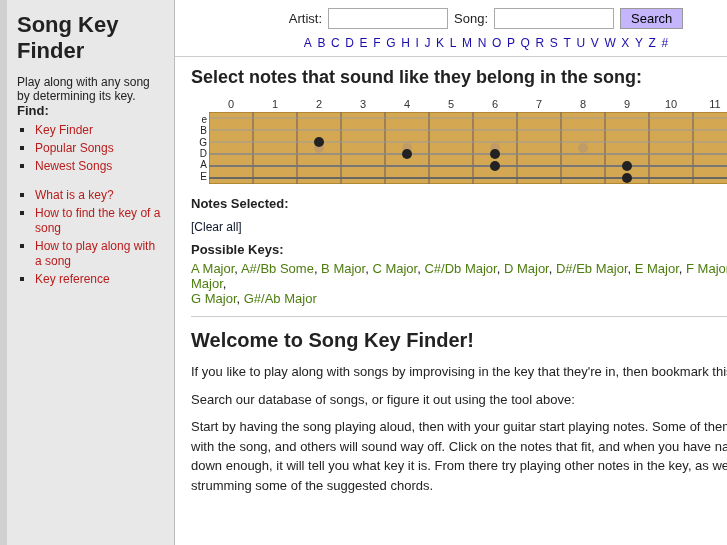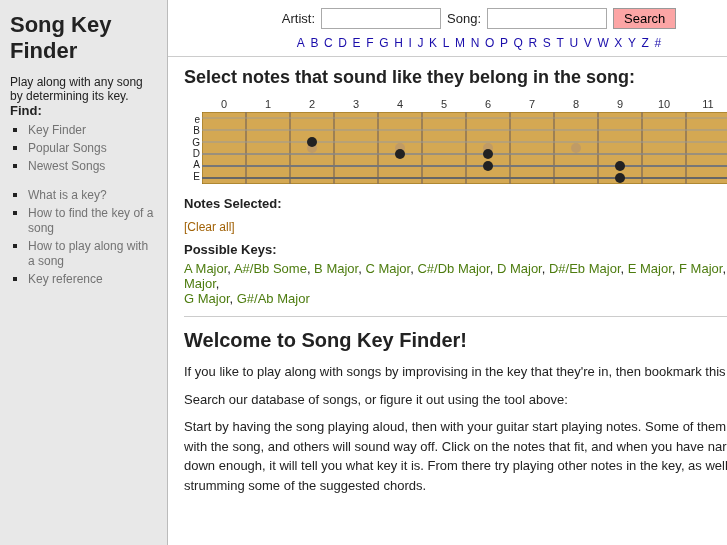--- a/index.html
+++ b/index.html
@@ -1,18 +1,18 @@
 <!DOCTYPE html>
 <html><head>
   <meta charset="utf-8">
   <style>
     * { margin: 0; padding: 0; box-sizing: border-box; }
     body { font-family: Arial, sans-serif; font-size: 13px; color: #222; background: #d0d0d0; }
 
-    #wrapper { display: flex; width: 701px; min-height: 545px; background: #d0d0d0; }
+    #wrapper { display: flex; width: 701px; min-height: 545px; background: #d0d0d0; padding-left: 7px; }
 
     
     #sidebar {
       width: 168px;
       min-width: 168px;
       background: #e8e8e8;
       border-right: 1px solid #bbb;
       padding: 12px 10px;
     }
     #sidebar h1 {
@@ -31,21 +31,21 @@
     }
     #sidebar ul {
       list-style: square;
       padding-left: 18px;
       margin-bottom: 14px;
     }
     #sidebar ul li {
       margin-bottom: 3px;
     }
     #sidebar ul li a {
-      color: #737373;
+      color: #b91c1c;
       text-decoration: none;
       font-size: 12px;
     }
 
     
     #main {
       flex: 1;
       background: #fff;
       padding: 0;
       display: flex;
@@ -67,21 +67,21 @@
       margin-bottom: 6px;
     }
     #search-bar label { font-size: 13px; }
     #search-bar input {
       border: 1px solid #aaa;
       padding: 2px 4px;
       font-size: 13px;
       width: 120px;
     }
     #search-bar button {
-      background: #fca5a5;
+      background: #c4b5fd;
       border: 1px solid #999;
       padding: 2px 10px;
       font-size: 13px;
       cursor: pointer;
     }
     #alpha-nav a {
       color: #1a0dab;
       text-decoration: none;
       font-size: 12px;
       margin: 0 1px;
@@ -108,21 +108,21 @@
     }
 
     #notes-selected {
       margin-bottom: 8px;
     }
     #notes-selected .label {
       font-weight: bold;
       font-size: 13px;
     }
     #clear-all a {
-      color: #a16207;
+      color: #0f172a;
       text-decoration: none;
       font-size: 12px;
     }
 
     #possible-keys { margin-bottom: 10px; }
     #possible-keys .label {
       font-weight: bold;
       font-size: 13px;
       margin-bottom: 4px;
     }

